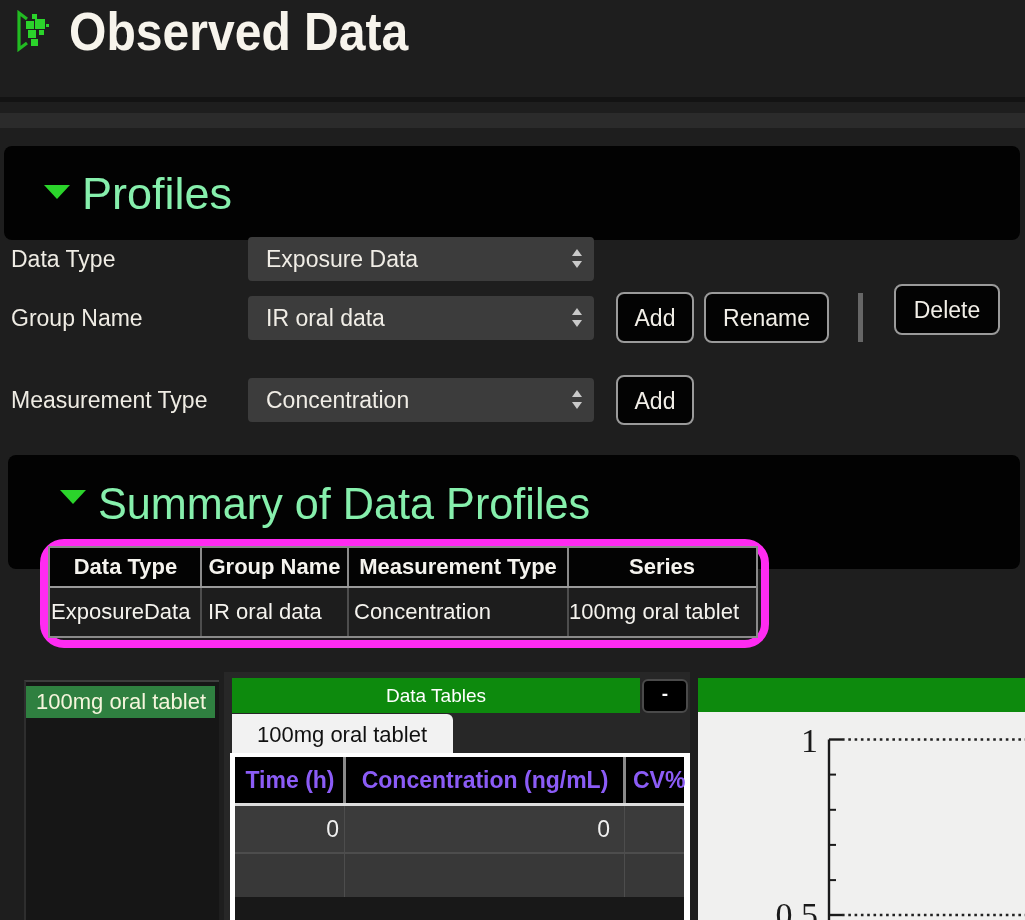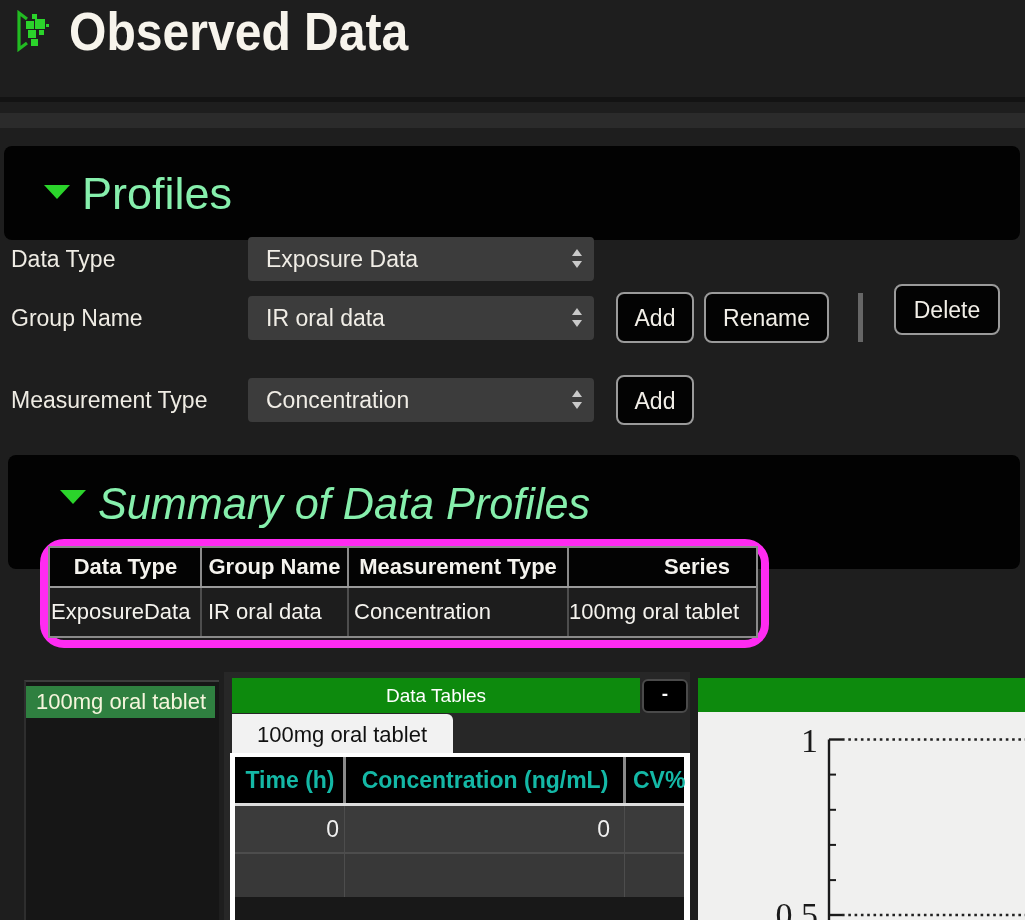--- a/index.html
+++ b/index.html
@@ -51,33 +51,33 @@
 <div class="abs btn" style="left:704px; top:292px; width:125px;">Rename</div>
 <div class="abs" style="left:858px; top:293px; width:5px; height:49px; background:#666;"></div>
 <div class="abs btn" style="left:894px; top:284px; width:106px;">Delete</div>
 
 <div class="abs lbl" style="left:11px; top:378px;">Measurement Type</div>
 <div class="abs dd" style="left:248px; top:378px;">Concentration</div>
 <div class="abs spin-up" style="left:572px; top:390px;"></div>
 <div class="abs spin-dn" style="left:572px; top:402px;"></div>
 <div class="abs btn" style="left:616px; top:375px; width:78px; height:50px;">Add</div>
 
-<div class="abs bar" style="left:8px; top:437px; width:1012px; height:114px;font-style:italic;">
+<div class="abs bar" style="left:8px; top:437px; width:1012px; height:114px;">
   <div class="abs tri-down" style="left:52px; top:35px;"></div>
   <div class="abs hdr" style="left:90px; top:26px;">Summary of Data Profiles</div>
 </div>
 
 <div class="abs" style="left:40px; top:539px; width:729px; height:109px; border:8px solid #ff2bf2; border-radius:24px;"></div>
 <div class="abs" style="left:48px; top:546px; width:710px; height:92px; border:2px solid #8a8a8a; color:#f5f3ee;">
 
   <div class="abs" style="left:0; top:0; width:706px; height:38px; background:#030303; font-weight:bold; font-size:22px;">
     <div class="abs" style="left:0; top:0; width:151px; height:38px; line-height:38px; text-align:center;">Data Type</div>
     <div class="abs" style="left:151px; top:0; width:147px; height:38px; line-height:38px; text-align:center;">Group Name</div>
     <div class="abs" style="left:298px; top:0; width:220px; height:38px; line-height:38px; text-align:center;">Measurement Type</div>
-    <div class="abs" style="left:518px; top:0; width:188px; height:38px; line-height:38px; text-align:center;margin-left:35px;">Series</div>
+    <div class="abs" style="left:518px; top:0; width:188px; height:38px; line-height:38px; text-align:center;">Series</div>
     <div class="abs" style="left:150px; top:0; width:2px; height:38px; background:#8a8a8a;"></div>
     <div class="abs" style="left:297px; top:0; width:2px; height:38px; background:#8a8a8a;"></div>
     <div class="abs" style="left:517px; top:0; width:2px; height:38px; background:#8a8a8a;"></div>
   </div>
   <div class="abs" style="left:0; top:38px; width:706px; height:2px; background:#9a9a9a;"></div>
 
   <div class="abs" style="left:0; top:40px; width:706px; height:48px; background:#1d1d1d; font-size:22px;">
     <div class="abs" style="left:1px; top:0; line-height:48px;">ExposureData</div>
     <div class="abs" style="left:158px; top:0; line-height:48px;">IR oral data</div>
     <div class="abs" style="left:304px; top:0; line-height:48px;">Concentration</div>
@@ -92,21 +92,21 @@
 <div class="abs" style="left:26px; top:686px; width:189px; height:32px; background:#2f8040; color:#f5f5dc; font-size:22px; line-height:32px; padding-left:10px; white-space:nowrap;">100mg oral tablet</div>
 
 <div class="abs" style="left:224px; top:672px; width:466px; height:248px; background:#272727;"></div>
 <div class="abs" style="left:232px; top:678px; width:408px; height:35px; background:#0d8a0d; color:#fff; font-size:19px; font-weight:normal; text-align:center; line-height:35px;">Data Tables</div>
 <div class="abs" style="left:642px; top:679px; width:46px; height:34px; background:#000; border:2px solid #4a4a4a; border-radius:6px; color:#fff; font-size:19px; font-weight:bold; text-align:center; line-height:26px;">-</div>
 <div class="abs" style="left:232px; top:714px; width:221px; height:41px; background:#f2f2f2; color:#111; font-size:22px; line-height:41px; padding-left:25px; border-radius:0 6px 0 0; white-space:nowrap;">100mg oral tablet</div>
 
 <div class="abs" style="left:230px; top:753px; width:460px; height:167px; background:#fff;"></div>
 <div class="abs" style="left:235px; top:757px; width:449px; height:163px; background:#181818;"></div>
 
-<div class="abs" style="left:235px; top:757px; width:449px; height:46px; background:#000; color:#14b8a6; font-weight:bold; font-size:23px;">
+<div class="abs" style="left:235px; top:757px; width:449px; height:46px; background:#000; color:#8b5cf6; font-weight:bold; font-size:23px;">
   <div class="abs" style="left:0; top:0; width:110px; height:46px; line-height:46px; text-align:center;">Time (h)</div>
   <div class="abs" style="left:110px; top:0; width:280px; height:46px; line-height:46px; text-align:center;">Concentration (ng/mL)</div>
   <div class="abs" style="left:393px; top:0; width:56px; height:46px; line-height:46px; padding-left:5px;">CV%</div>
   <div class="abs" style="left:108px; top:0; width:3px; height:46px; background:#8a8a8a;"></div>
   <div class="abs" style="left:388px; top:0; width:3px; height:46px; background:#8a8a8a;"></div>
 </div>
 
 <div class="abs" style="left:235px; top:803px; width:449px; height:3px; background:#dcdcdc;"></div>
 <div class="abs" style="left:235px; top:806px; width:449px; height:46px; background:#3b3b3b; color:#f0f0f0; font-size:23px;">
   <div class="abs" style="left:0; top:0; width:104px; height:46px; line-height:46px; text-align:right;">0</div>

